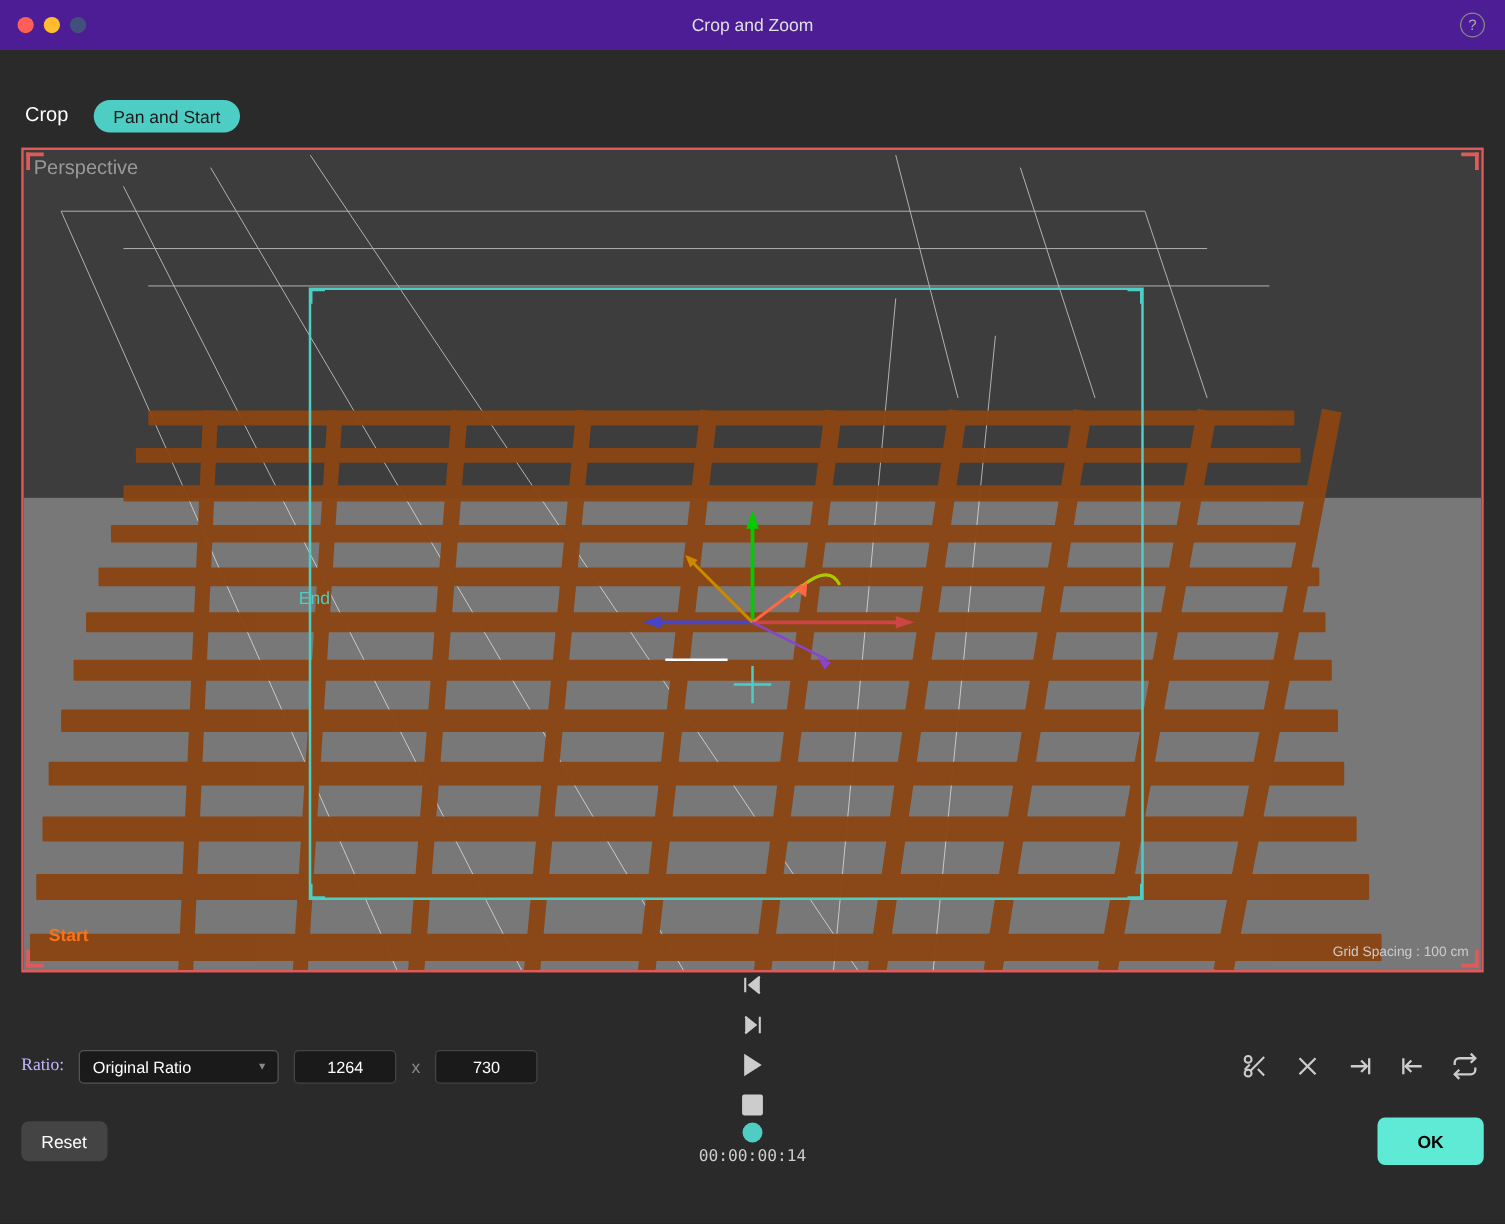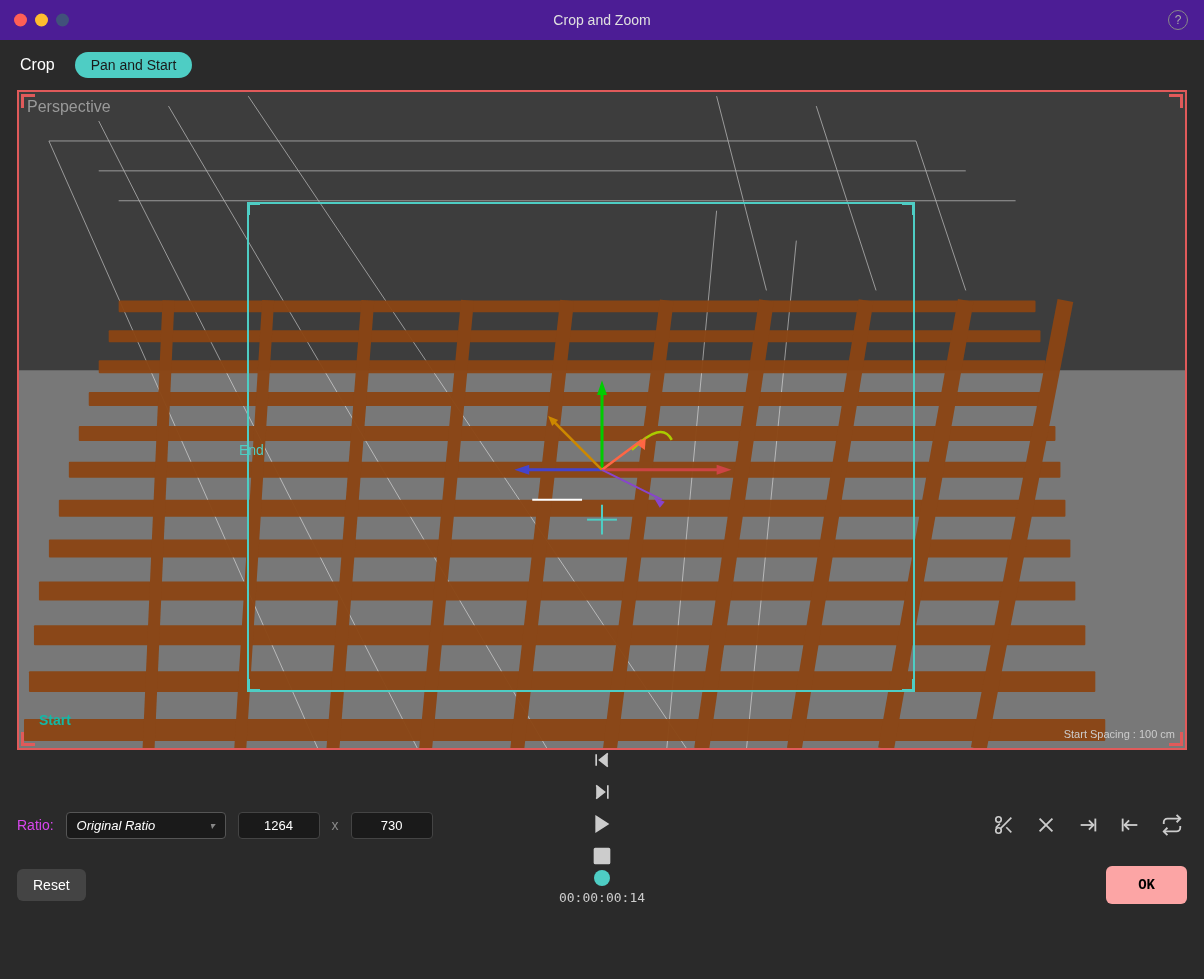--- a/index.html
+++ b/index.html
@@ -71,20 +71,21 @@
 
     
     .tab-bar {
       width: 100%;
       height: 50px;
       background: #2a2a2a;
       display: flex;
       align-items: center;
       padding: 0 20px;
       gap: 20px;
+      margin-top: 28px;
     }
 
     .tab-crop {
       font-size: 16px;
       font-weight: 500;
       color: #ffffff;
       cursor: pointer;
       padding: 4px 0;
     }
 
@@ -129,21 +130,21 @@
       z-index: 10;
     }
 
     
     .start-label {
       position: absolute;
       bottom: 20px;
       left: 20px;
       font-size: 14px;
       font-weight: 600;
-      color: #14b8a6;
+      color: #f97316;
       z-index: 10;
     }
 
     .end-label {
       position: absolute;
       top: 350px;
       left: 220px;
       font-size: 14px;
       font-weight: 400;
       color: #4ecdc4;
@@ -268,36 +269,36 @@
       height: 50px;
       display: flex;
       align-items: center;
       padding: 0 17px;
       gap: 12px;
       background: #2a2a2a;
     }
 
     .ratio-label {
       font-size: 14px;
-      color: #d946ef;
+      color: #c4b5fd;
+      font-family: Liberation Serif, serif;
     }
 
     .ratio-select {
       display: flex;
       align-items: center;
       background: #1a1a1a;
       border: 1px solid #555;
       border-radius: 4px;
       padding: 5px 10px;
       gap: 17px;
       cursor: pointer;
       font-size: 13px;
       color: #ffffff;
       min-width: 160px;
-      font-style: italic;
     }
 
     .ratio-dropdown-arrow {
       margin-left: auto;
       font-size: 10px;
       color: #888;
     }
 
     .dimension-input {
       background: #1a1a1a;
@@ -349,29 +350,28 @@
       border: none;
       border-radius: 6px;
       padding: 8px 16px;
       font-size: 14px;
       color: #ffffff;
       cursor: pointer;
     }
 
     .ok-btn {
       margin-left: auto;
-      background: #fca5a5;
+      background: #5eead4;
       border: none;
       border-radius: 6px;
       padding: 11px 32px;
       font-size: 14px;
       font-weight: 600;
       color: #000000;
       cursor: pointer;
-      font-family: Liberation Mono, monospace;
     }
   </style>
 </head>
 <body>
 
 <div class="title-bar">
   <div class="window-controls">
     <span class="window-btn close"></span>
     <span class="window-btn minimize"></span>
     <span class="window-btn maximize"></span>
@@ -387,21 +387,21 @@
 
 <div class="viewport">
 
   <div class="red-corner red-corner-tl"></div>
   <div class="red-corner red-corner-tr"></div>
   <div class="red-corner red-corner-bl"></div>
   <div class="red-corner red-corner-br"></div>
 
   <span class="perspective-label">Perspective</span>
 
-  <span class="grid-spacing-label">Start Spacing : 100 cm</span>
+  <span class="grid-spacing-label">Grid Spacing : 100 cm</span>
 
   <span class="start-label">Start</span>
 
   <svg class="scene-svg" viewBox="0 0 1170 660" preserveAspectRatio="xMidYMid slice">
 
     <defs>
       <linearGradient id="bgGrad" x1="0" y1="0" x2="0" y2="1">
         <stop offset="0%" stop-color="#3a3a3a"></stop>
         <stop offset="60%" stop-color="#888"></stop>
         <stop offset="100%" stop-color="#6a6a6a"></stop>

